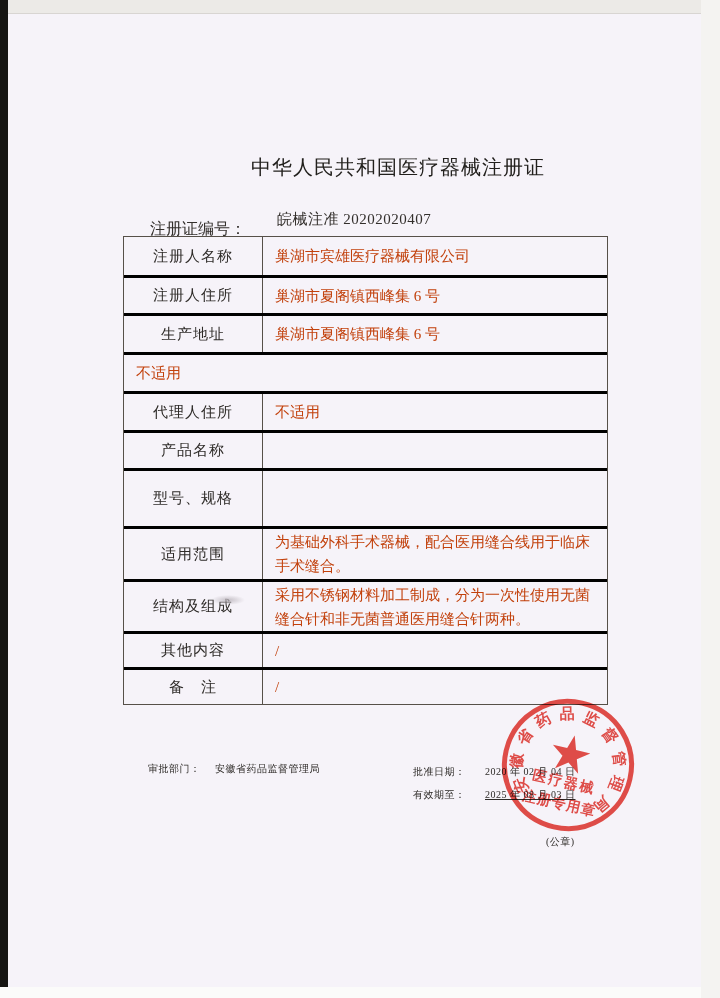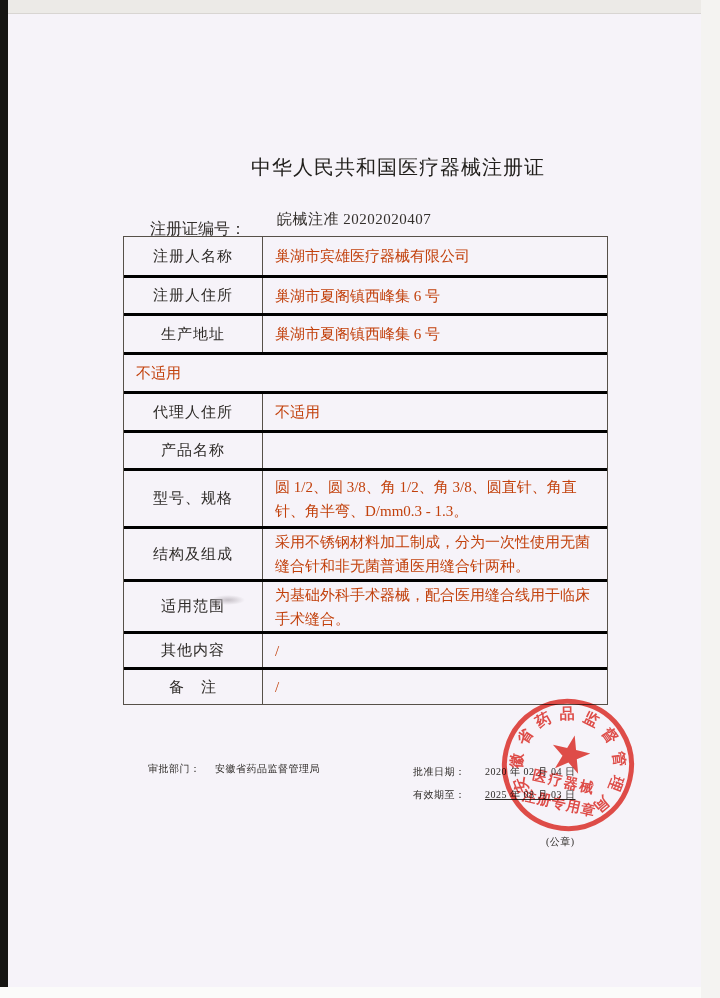--- a/index.html
+++ b/index.html
@@ -109,29 +109,28 @@
     </div>
     <div class="row">
       <div class="cell-label">代理人住所</div>
       <div class="cell-value">不适用</div>
     </div>
     <div class="row">
       <div class="cell-label">产品名称</div>
     </div>
     <div class="row">
       <div class="cell-label">型号、规格</div>
-      <div class="cell-value">圆 1/2、圆 3/8、角 1/2、角 3/8、圆直针、角直针、角半弯、D/mm0.3 - 1.3。</div>
+    </div>
+    <div class="row">
+      <div class="cell-label">适用范围</div>
+      <div class="cell-value">为基础外科手术器械，配合医用缝合线用于临床手术缝合。</div>
     </div>
     <div class="row">
       <div class="cell-label">结构及组成</div>
       <div class="cell-value">采用不锈钢材料加工制成，分为一次性使用无菌缝合针和非无菌普通医用缝合针两种。</div>
-    </div>
-    <div class="row">
-      <div class="cell-label">适用范围</div>
-      <div class="cell-value">为基础外科手术器械，配合医用缝合线用于临床手术缝合。</div>
     </div>
     <div class="row">
       <div class="cell-label">其他内容</div>
       <div class="cell-value">/</div>
     </div>
     <div class="row">
       <div class="cell-label">备　注</div>
       <div class="cell-value">/</div>
     </div>
   </div>

